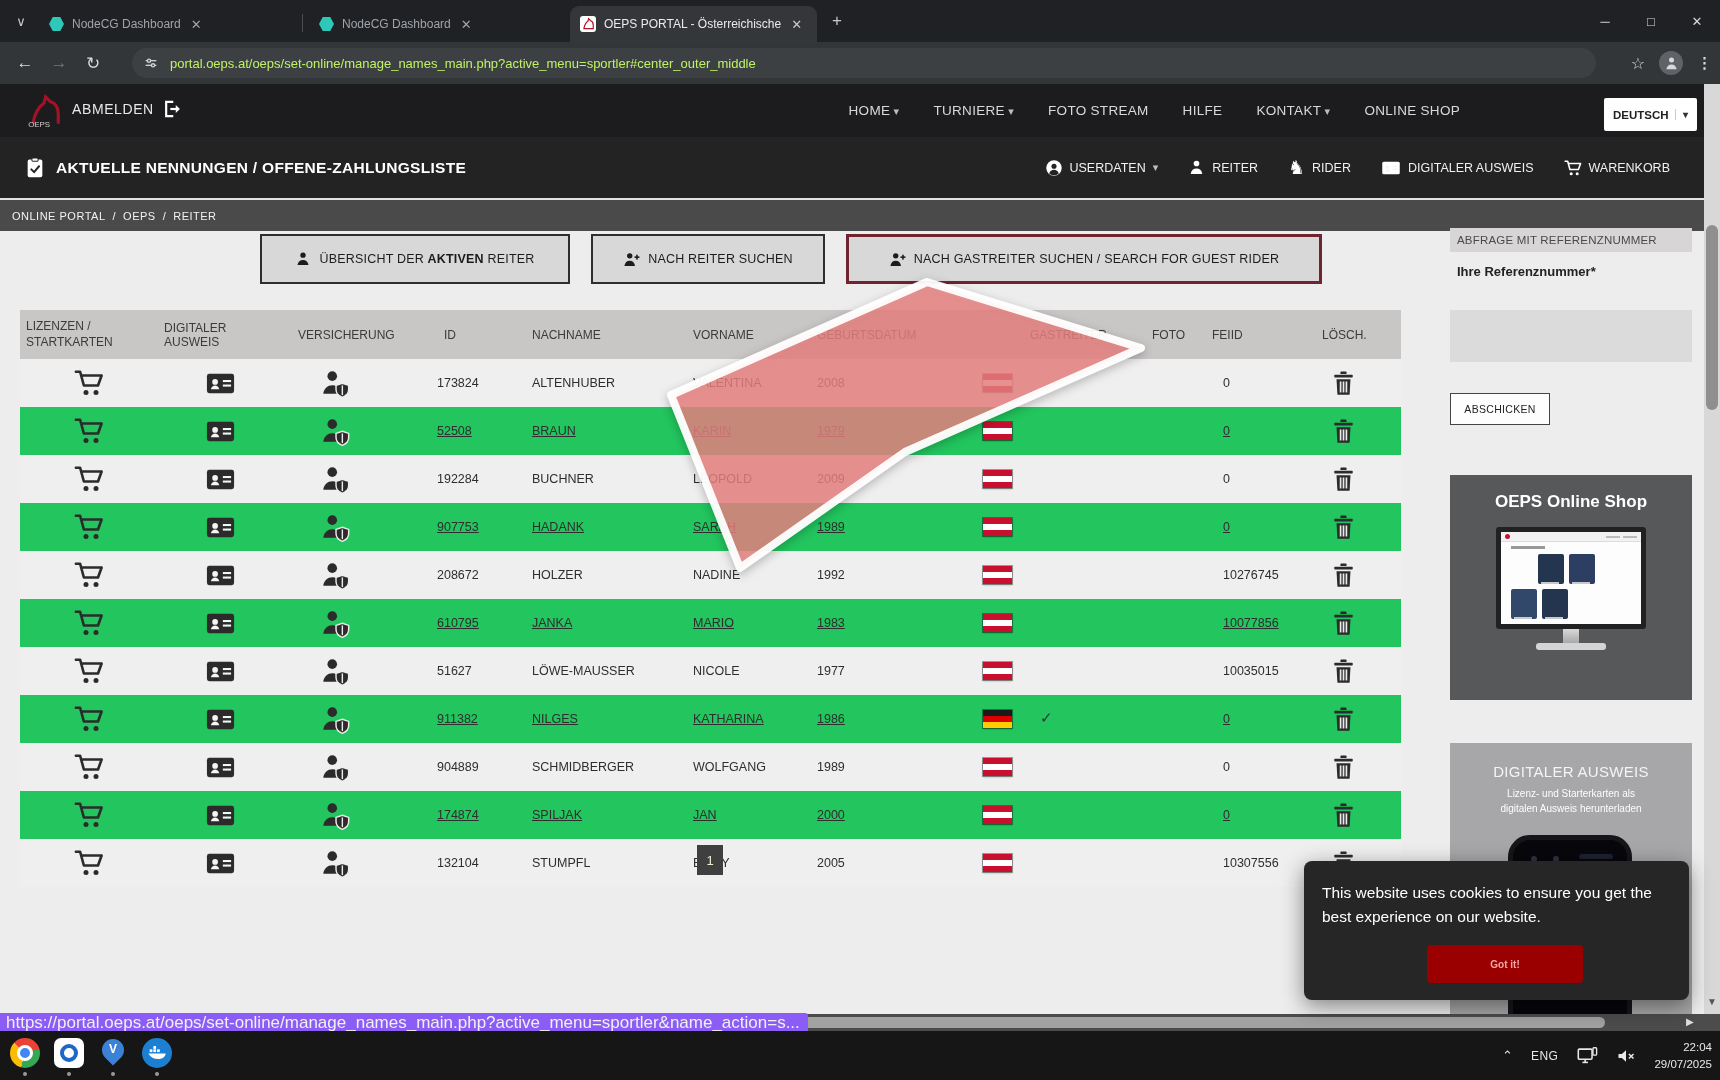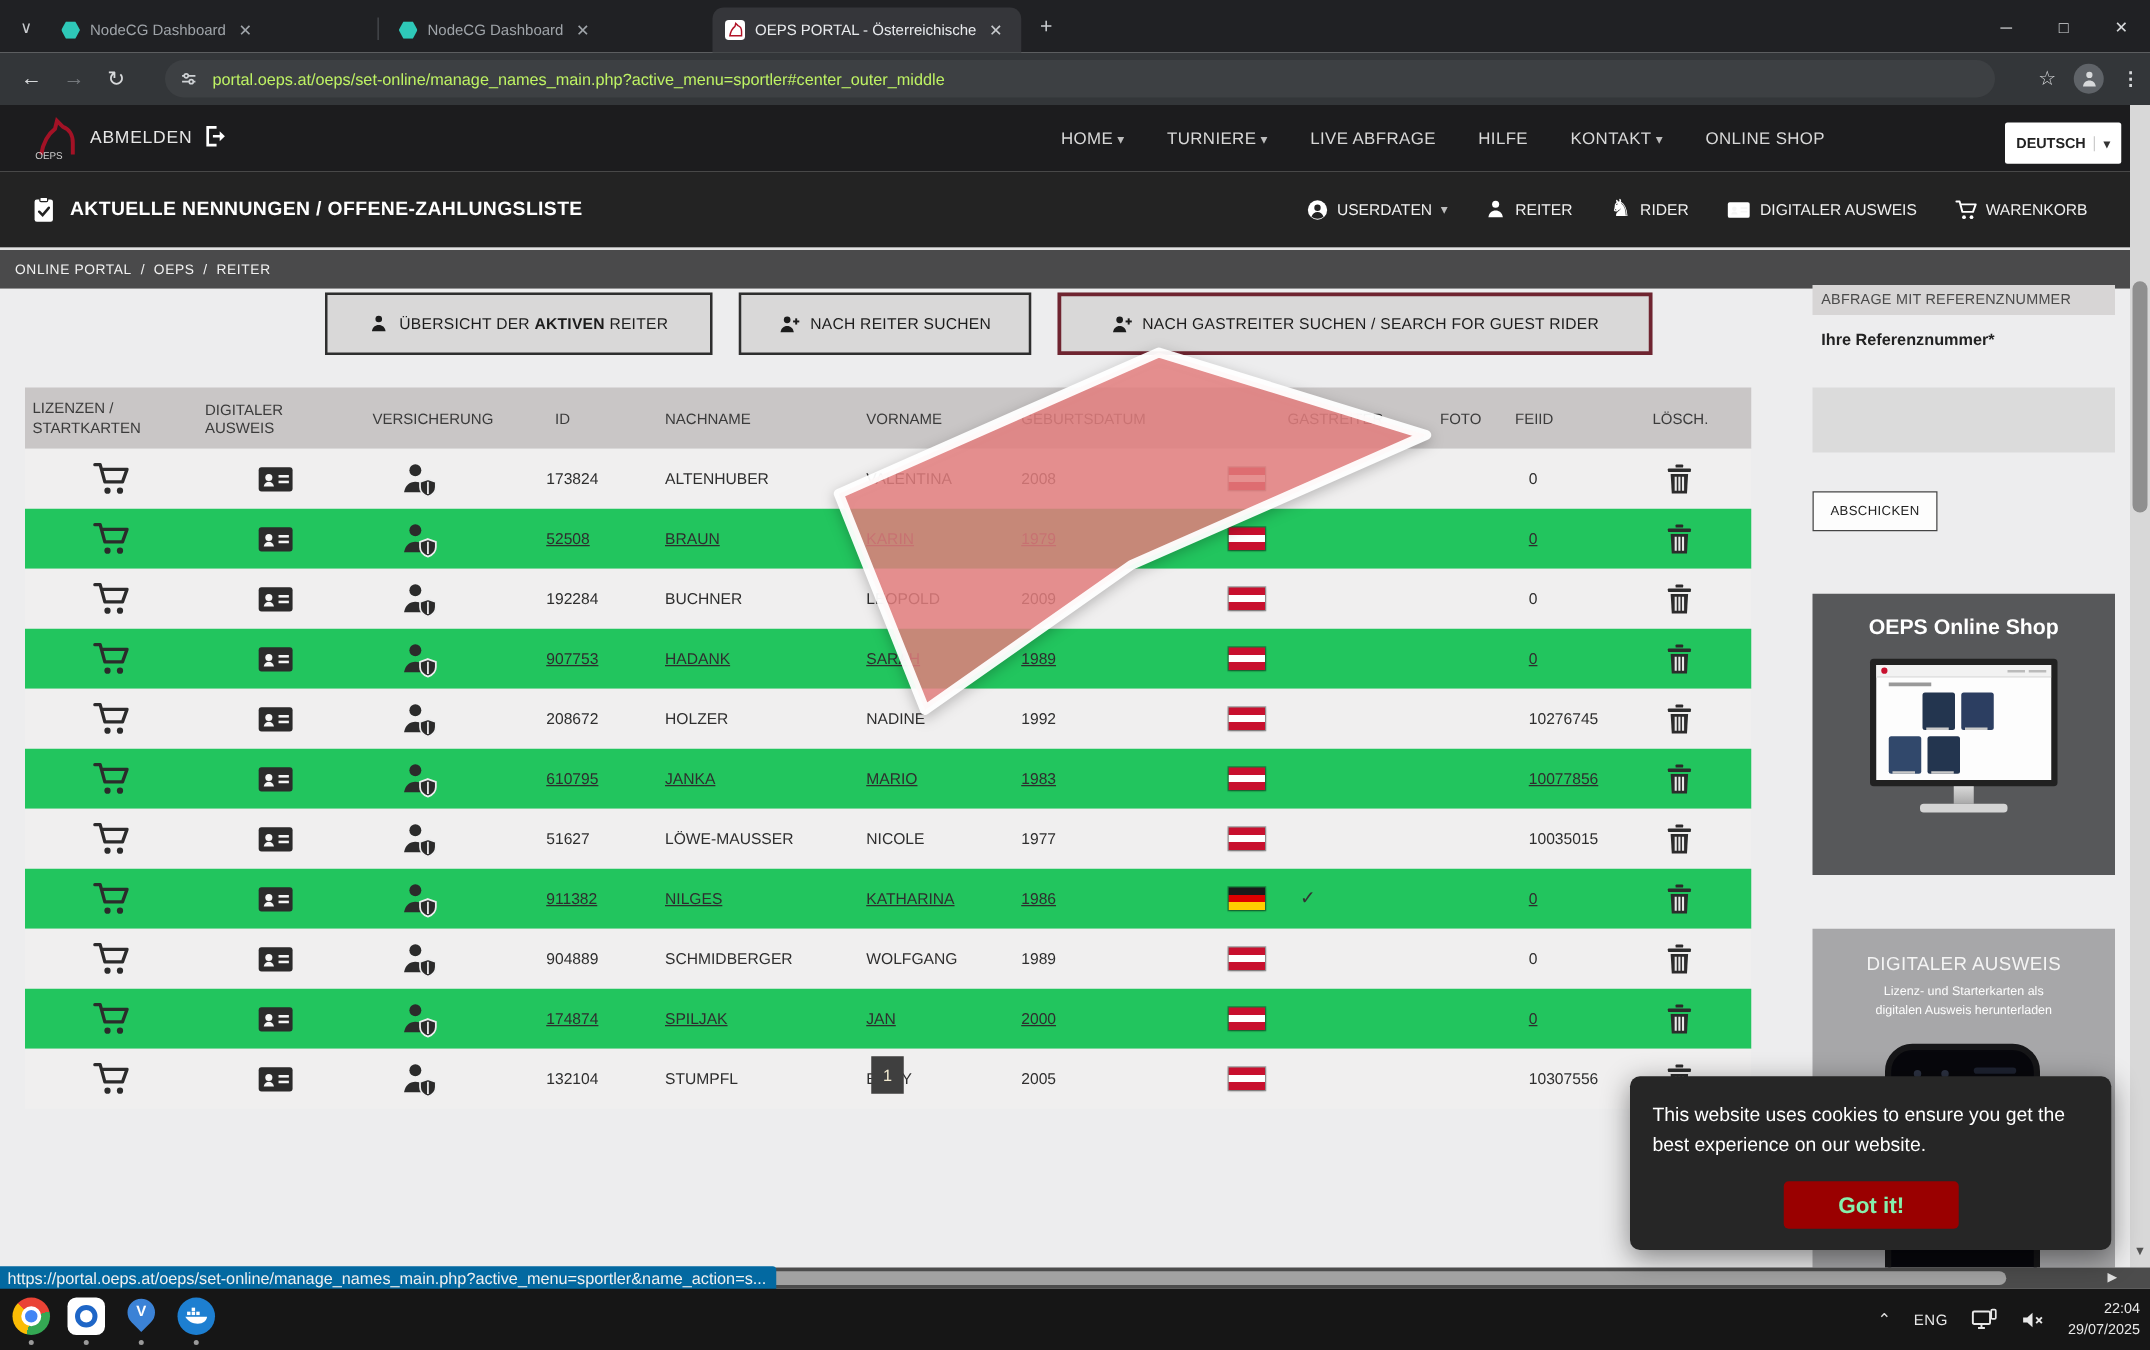--- a/index.html
+++ b/index.html
@@ -113,29 +113,29 @@
   .phone .cam2{left:40px;}
   .phone .spk{position:absolute;top:14px;right:14px;width:34px;height:5px;border-radius:3px;background:#1d2230;}
 
   
   .vscroll{position:absolute;left:1704px;top:84px;width:16px;height:930px;background:#d8d8d8;}
   .vthumb{position:absolute;left:2px;top:141px;width:12px;height:185px;background:#8f8f8f;border-radius:6px;}
   .varrow{position:absolute;left:3px;top:912px;color:#555;font-size:10px;}
   .hscrollrow{position:absolute;left:0;top:1014px;width:1720px;height:17px;background:#4c4c4c;}
   .hthumb{position:absolute;left:540px;top:3px;width:1065px;height:11px;background:#a2a2a2;border-radius:6px;}
   .harrow{position:absolute;left:1686px;top:2px;color:#e0e0e0;font-size:10px;}
-  .statusbar{position:absolute;left:0;top:1013px;height:19px;background:#0369a1;color:#f0f0f0;font-size:13px;
+  .statusbar{position:absolute;left:0;top:1013px;height:19px;background:#8b5cf6;color:#f0f0f0;font-size:17px;
     display:flex;align-items:center;padding:0 8px 0 6px;border-radius:0 3px 0 0;white-space:nowrap;z-index:40;}
 
   
   .cookie{position:absolute;left:1304px;top:861px;width:385px;height:139px;background:#262626;border-radius:8px;
     box-shadow:0 6px 22px rgba(0,0,0,.45);z-index:60;padding:20px 18px 0 18px;}
   .cookie-text{color:#fff;font-size:15.5px;line-height:1.55;}
-  .gotit{position:absolute;left:123px;top:84px;width:140px;height:38px;background:#9a0000;border:none;border-radius:4px;
-    color:#86efac;font-weight:700;font-size:18px;display:flex;align-items:center;justify-content:center;}
+  .gotit{position:absolute;left:123px;top:84px;width:156px;height:38px;background:#9a0000;border:none;border-radius:4px;
+    color:#fca5a5;font-weight:700;font-size:10px;display:flex;align-items:center;justify-content:center;}
 
   
   .arrow-overlay{position:absolute;left:0;top:0;width:1720px;height:1080px;z-index:50;pointer-events:none;}
 
   
   .taskbar{position:absolute;left:0;top:1031px;width:1720px;height:49px;background:#161616;z-index:80;}
   .tb-icons{position:absolute;left:10px;top:7px;display:flex;gap:14px;}
   .tb-ic{width:30px;height:30px;position:relative;}
   .rundot{position:absolute;left:13px;top:34px;width:4px;height:4px;border-radius:50%;background:#9a9a9a;}
   .ic-chrome{width:30px;height:30px;border-radius:50%;background:conic-gradient(from -45deg,#ea4335 0 120deg,#4285f4 0 120deg,#34a853 120deg 240deg,#fbbc05 240deg 360deg);position:relative;}
@@ -301,21 +301,21 @@
   </svg>
   <div class="abmelden">
     <span>ABMELDEN</span>
     <svg width="20" height="20" style="color:#fff">
         <use href="#i-exit" width="20" height="20"></use>
       </svg>
   </div>
   <div class="navitems">
     <span class="navitem has-caret">HOME</span>
     <span class="navitem has-caret">TURNIERE</span>
-    <span class="navitem">LIVE ABFRAGE</span>
+    <span class="navitem">FOTO STREAM</span>
     <span class="navitem">HILFE</span>
     <span class="navitem has-caret">KONTAKT</span>
     <span class="navitem">ONLINE SHOP</span>
   </div>
   <div class="lang-btn">
     <span>DEUTSCH</span>
     <span class="caret">▾</span>
   </div>
 </div>
 

